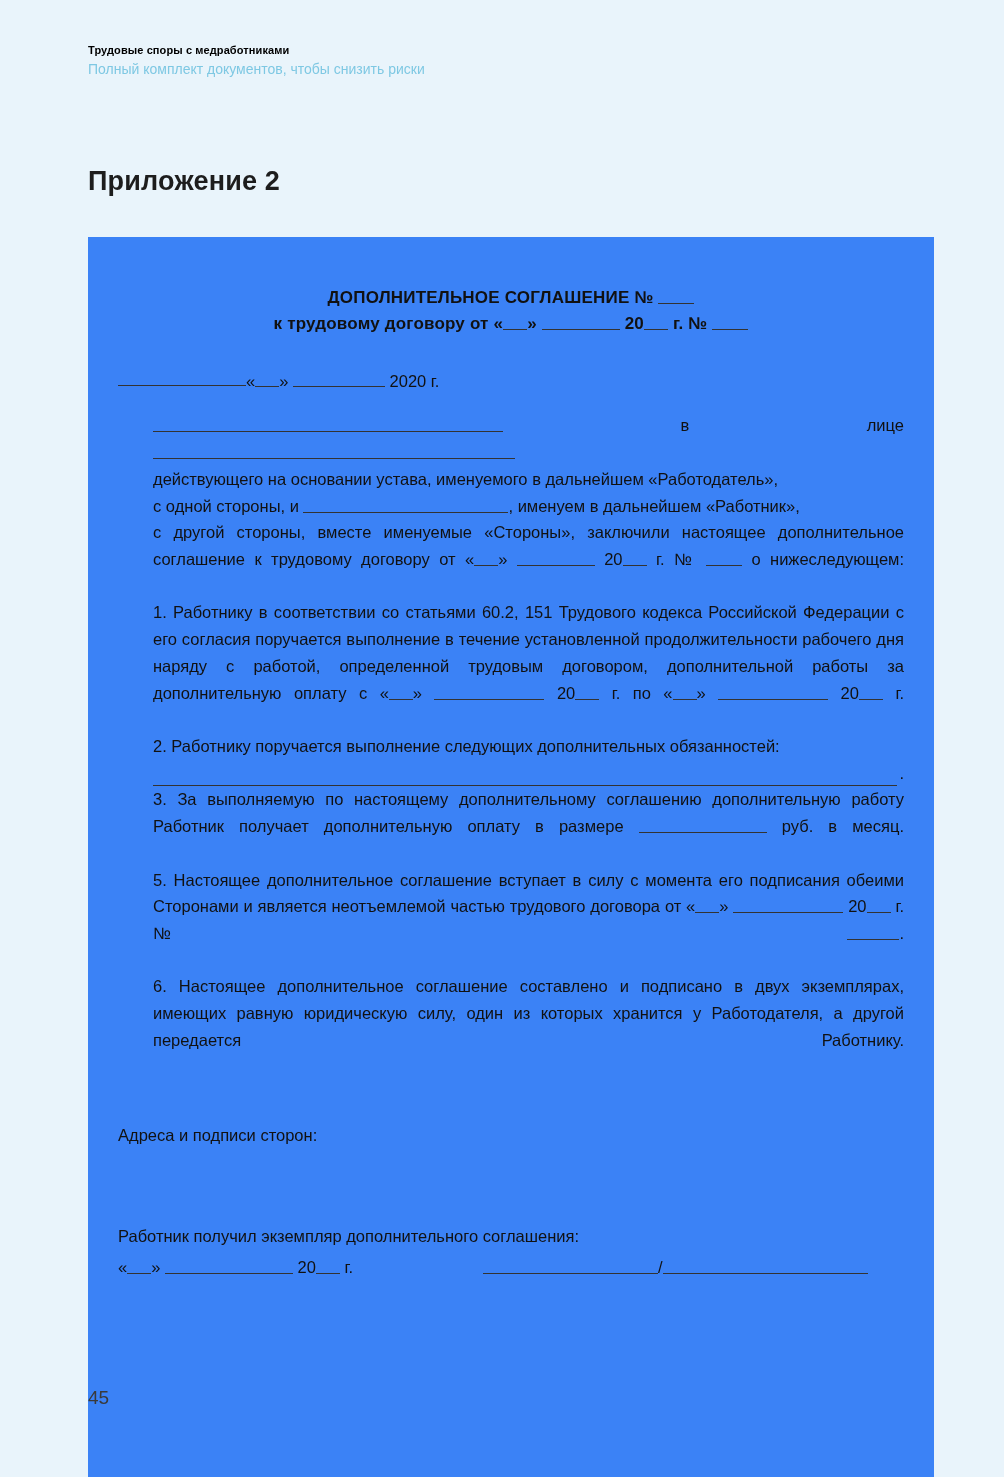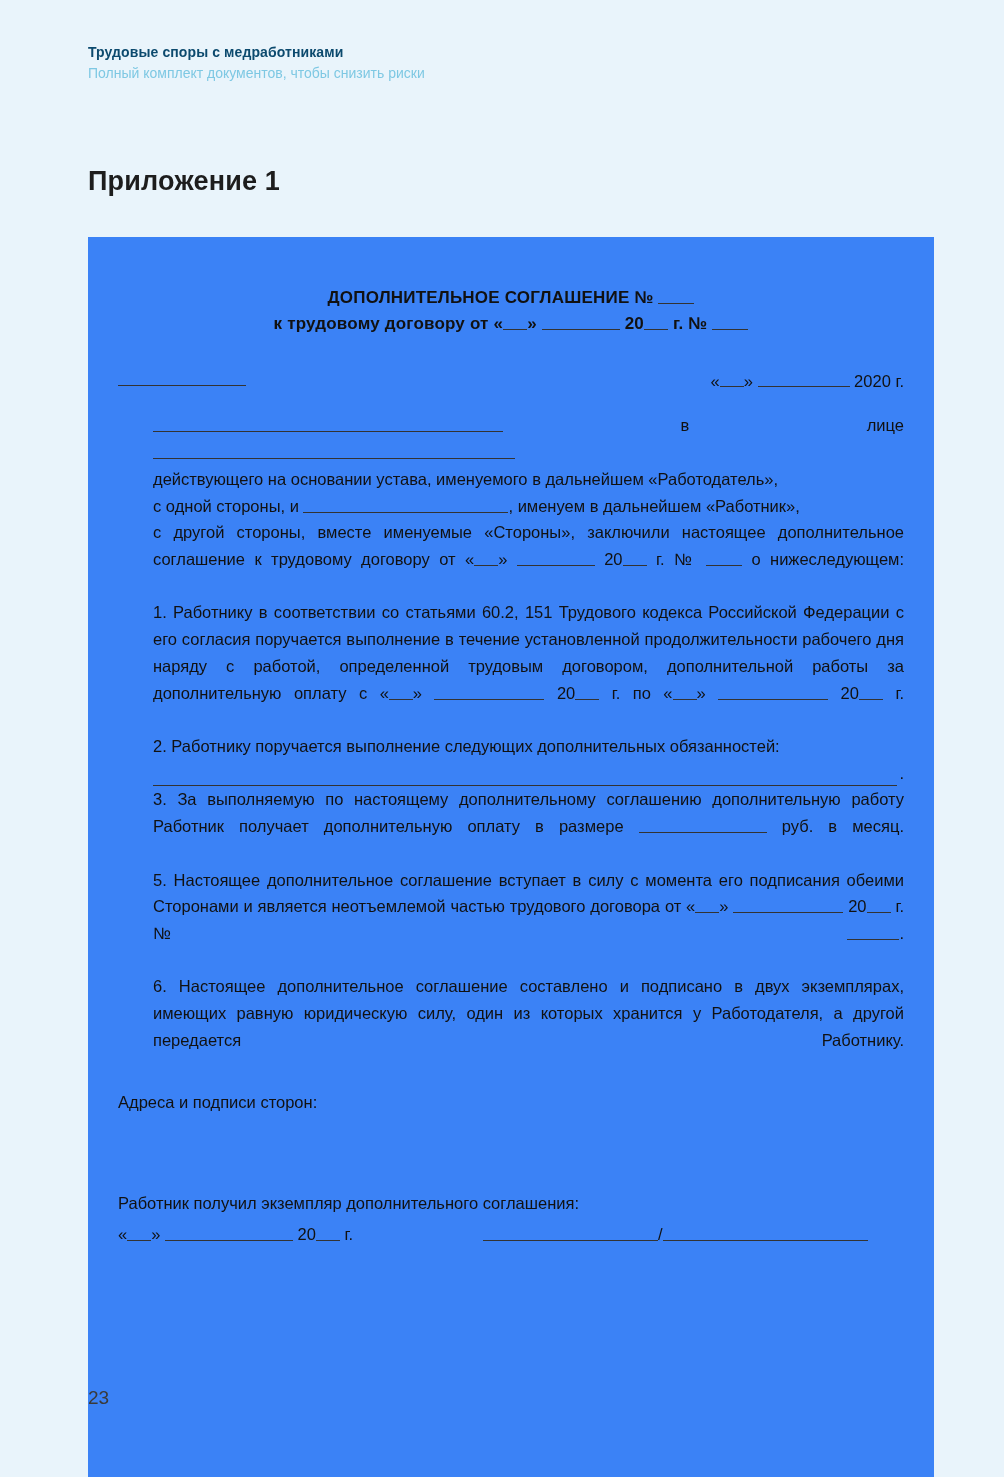--- a/index.html
+++ b/index.html
@@ -17,23 +17,23 @@
   }
 
   
   .page-header {
     position: absolute;
     left: 88px;
     top: 44px;
     width: 800px;
   }
   .header-title {
-    font-size: 14px;
+    font-size: 11px;
     font-weight: bold;
-    color: #0c4a6e;
+    color: #000000;
     letter-spacing: 0.1px;
     line-height: 1.25;
     white-space: nowrap;
   }
   .header-subtitle {
     font-size: 14px;
     font-weight: normal;
     color: #7ec8e3;
     line-height: 1.35;
     margin-top: 2px;
@@ -77,21 +77,20 @@
     letter-spacing: 0.2px;
   }
   .doc-title .line2 {
     display: block;
   }
 
   
   .date-row {
     margin-top: 33px;
     display: flex;
-    justify-content: space-between;
     align-items: baseline;
     font-size: 16.5px;
     color: #111;
   }
   .date-row .left-blank {
     display: inline-block;
     border-bottom: 1.4px solid #333;
     width: 128px;
     height: 14px;
   }
@@ -149,21 +148,21 @@
     border-bottom: 1.4px solid #333;
     height: 18px;
   }
   .rule-row .dot {
     flex: 0 0 auto;
     padding-left: 2px;
   }
 
   
   .signatures-label {
-    margin-top: 13px;
+    margin-top: 46px;
     font-size: 16.5px;
     color: #111;
   }
   .receipt-block {
     margin-top: 78px;
     font-size: 16.5px;
     color: #111;
     line-height: 1.62;
   }
   .receipt-line2 {
@@ -192,21 +191,21 @@
   }
 </style>
 </head>
 <body>
 
 <div class="page-header">
   <div class="header-title">Трудовые споры с медработниками</div>
   <div class="header-subtitle">Полный комплект документов, чтобы снизить риски</div>
 </div>
 
-<div class="appendix-title">Приложение 1</div>
+<div class="appendix-title">Приложение 2</div>
 
 <div class="doc-sheet">
   <div class="doc-inner">
 
     <div class="doc-title">
       <span>ДОПОЛНИТЕЛЬНОЕ СОГЛАШЕНИЕ № </span><span class="bl bl-s"></span>
       <span class="line2"><span>к трудовому договору от «</span><span class="bl bl-xs"></span><span>» </span><span class="bl bl-m"></span><span> 20</span><span class="bl bl-xs"></span><span> г. № </span><span class="bl bl-s"></span></span>
     </div>
 
     <div class="date-row">
@@ -245,13 +244,13 @@
       <div class="receipt-line2">
         <span class="receipt-left"><span>«</span><span class="bl bl-xs"></span><span>» </span><span class="bl bl-xl"></span><span> 20</span><span class="bl bl-xs"></span><span> г.</span></span>
         <span class="receipt-spacer"></span>
         <span class="receipt-right"><span class="bl bl-2xl"></span><span>/</span><span class="bl bl-3xl"></span></span>
       </div>
     </div>
 
   </div>
 </div>
 
-<div class="page-number">23</div>
+<div class="page-number">45</div>
 
 </body></html>

